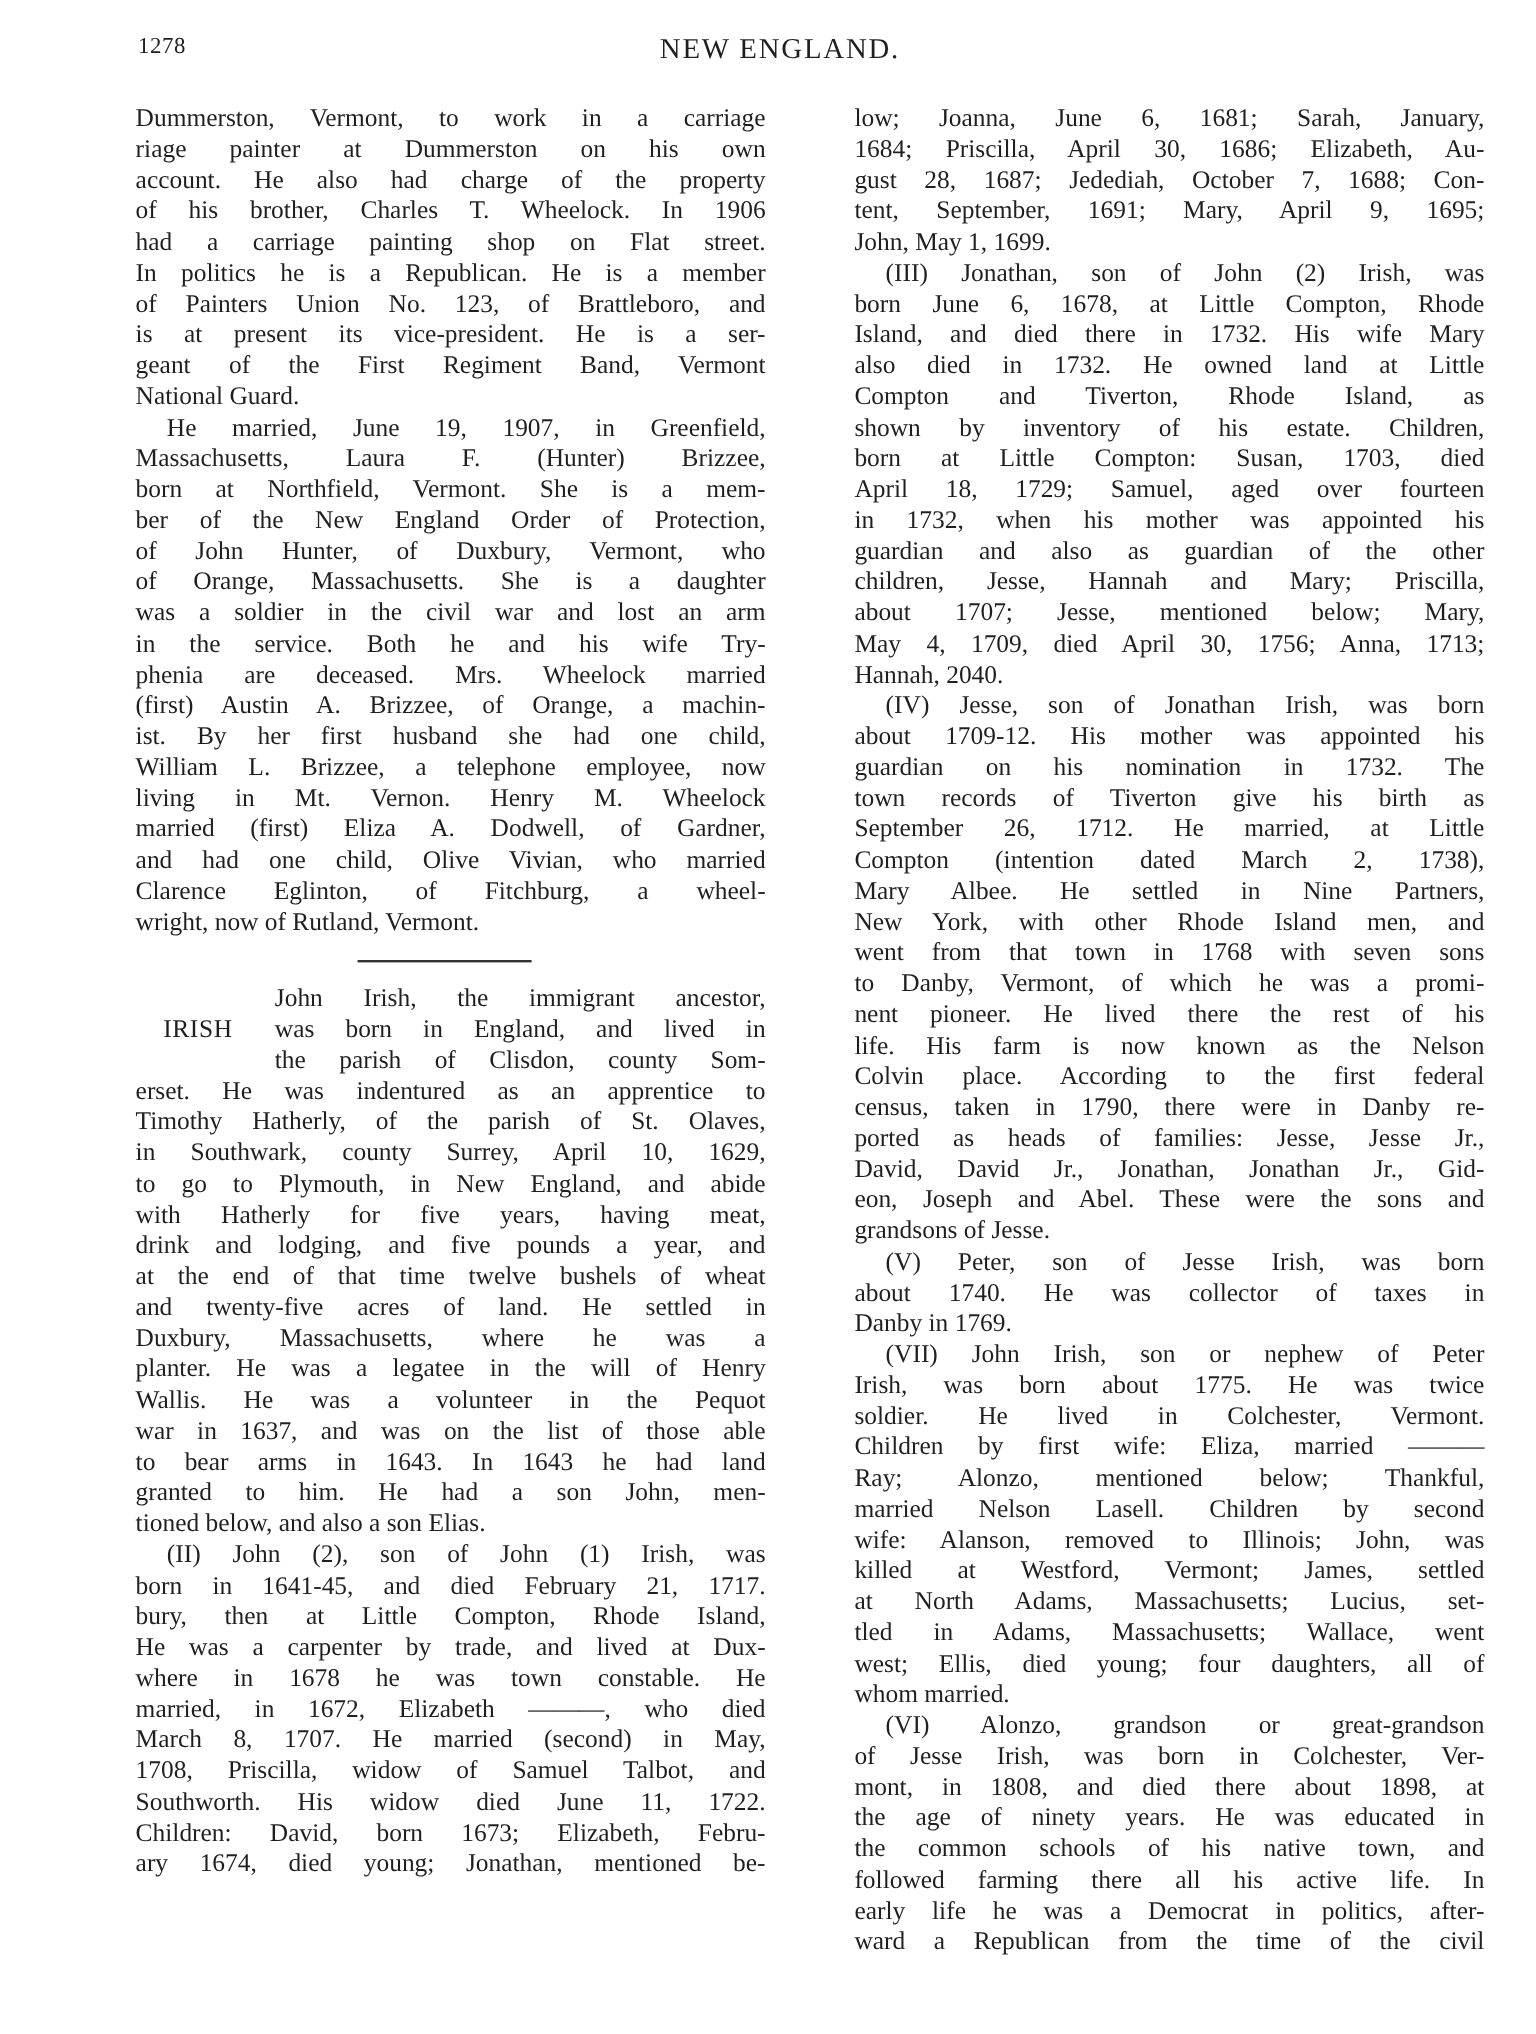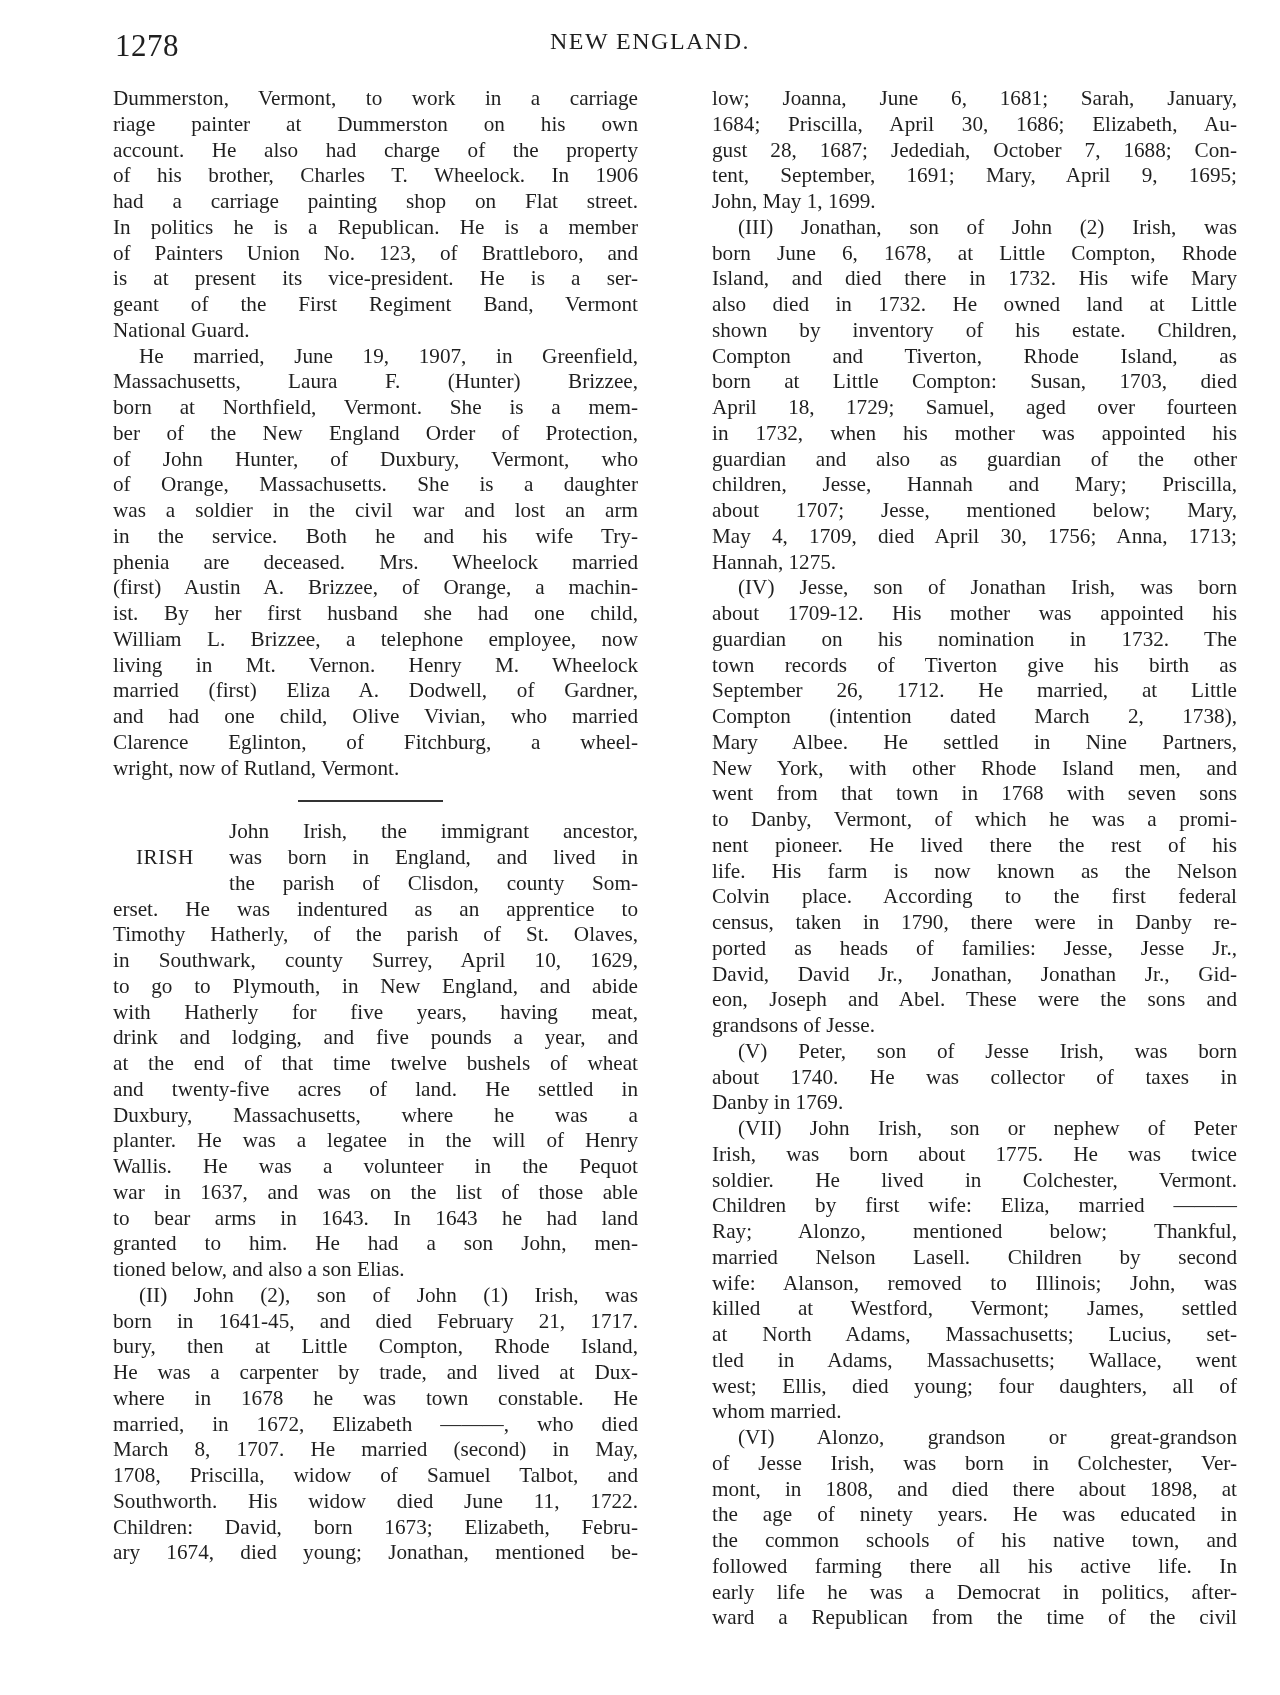--- a/index.html
+++ b/index.html
@@ -1,18 +1,18 @@
 <!DOCTYPE html>
 <html><head>
 <meta charset="utf-8">
 <style>
   html, body { margin: 0; padding: 0; background: #ffffff; }
   body { width: 1280px; height: 1695px; position: relative; overflow: hidden;
          font-family: "Liberation Serif", "DejaVu Serif", serif; color: #1f1f1f; }
-  .page-number { position: absolute; left: 115px; top: 28px; font-size: 31px; letter-spacing: 0.5px; }
+  .page-number { position: absolute; left: 115px; top: 28px; font-size: 19px; letter-spacing: 0.5px; }
   .running-head { position: absolute; left: 0; width: 1300px; top: 28px; text-align: center;
                   font-size: 24px; letter-spacing: 1.5px; }
   .column { position: absolute; top: 86px; width: 525px; font-size: 21.2px; line-height: 25.75px; }
   .col-left { left: 113px; }
   .col-right { left: 712px; font-family: Liberation Serif, serif; }
   .line { display: block; white-space: nowrap; text-align: justify; text-align-last: justify; height: 25.75px; overflow: visible; }
   .line.last { text-align-last: left; }
   .line.indent { padding-left: 26px; }
   .para + .para { margin-top: 0; }
   .divider-wrap { height: 38px; position: relative; }
@@ -114,30 +114,30 @@
           <span class="line">1684; Priscilla, April 30, 1686; Elizabeth, Au-</span>
           <span class="line">gust 28, 1687; Jedediah, October 7, 1688; Con-</span>
           <span class="line">tent, September, 1691; Mary, April 9, 1695;</span>
           <span class="line last">John, May 1, 1699.</span>
         </div>
         <div class="para">
           <span class="line indent">(III) Jonathan, son of John (2) Irish, was</span>
           <span class="line">born June 6, 1678, at Little Compton, Rhode</span>
           <span class="line">Island, and died there in 1732.  His wife Mary</span>
           <span class="line">also died in 1732.  He owned land at Little</span>
+          <span class="line">Compton and Tiverton, Rhode Island, as</span>
           <span class="line">shown by inventory of his estate.  Children,</span>
-          <span class="line">Compton and Tiverton, Rhode Island, as</span>
           <span class="line">born at Little Compton: Susan, 1703, died</span>
           <span class="line">April 18, 1729; Samuel, aged over fourteen</span>
           <span class="line">in 1732, when his mother was appointed his</span>
           <span class="line">guardian and also as guardian of the other</span>
           <span class="line">children, Jesse, Hannah and Mary; Priscilla,</span>
           <span class="line">about 1707; Jesse, mentioned below; Mary,</span>
           <span class="line">May 4, 1709, died April 30, 1756; Anna, 1713;</span>
-          <span class="line last">Hannah, 1275.</span>
+          <span class="line last">Hannah, 2040.</span>
         </div>
         <div class="para">
           <span class="line indent">(IV) Jesse, son of Jonathan Irish, was born</span>
           <span class="line">about 1709-12.  His mother was appointed his</span>
           <span class="line">guardian on his nomination in 1732.  The</span>
           <span class="line">town records of Tiverton give his birth as</span>
           <span class="line">September 26, 1712.  He married, at Little</span>
           <span class="line">Compton (intention dated March 2, 1738),</span>
           <span class="line">Mary Albee.  He settled in Nine Partners,</span>
           <span class="line">New York, with other Rhode Island men, and</span>

